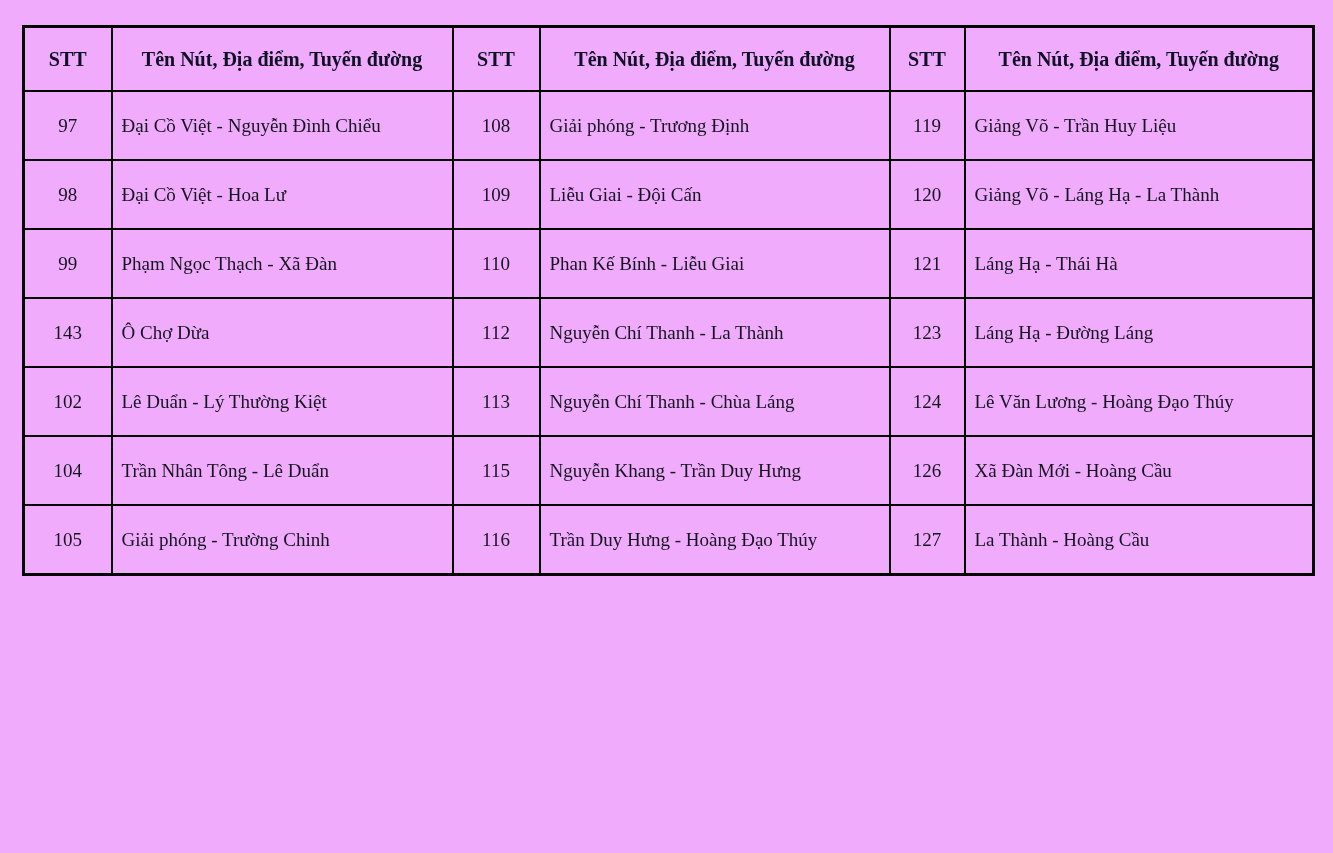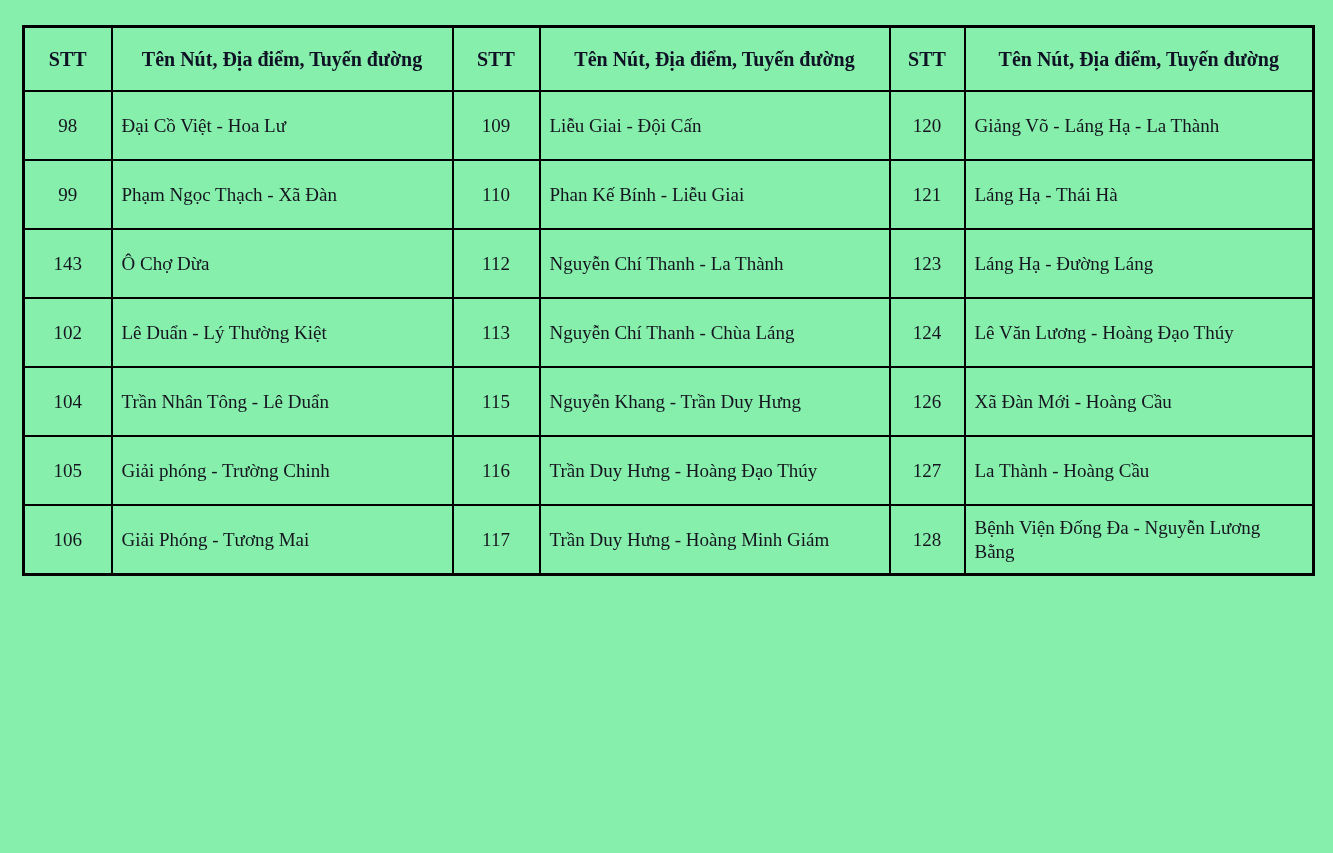--- a/index.html
+++ b/index.html
@@ -4,21 +4,21 @@
 <style>
   html, body {
     margin: 0;
     padding: 0;
     background: #ffffff;
   }
   .page {
     position: relative;
     width: 1333px;
     height: 853px;
-    background: #86efac;
+    background: #f0abfc;
     overflow: hidden;
     font-family: "Liberation Serif", "DejaVu Serif", serif;
   }
   table.node-table {
     position: absolute;
     left: 22px;
     top: 25px;
     width: 1290px;
     border-collapse: collapse;
     table-layout: fixed;
@@ -77,20 +77,28 @@
         <th>STT</th>
         <th>Tên Nút, Địa điểm, Tuyến đường</th>
         <th>STT</th>
         <th>Tên Nút, Địa điểm, Tuyến đường</th>
         <th>STT</th>
         <th>Tên Nút, Địa điểm, Tuyến đường</th>
       </tr>
     </thead>
     <tbody>
         <tr>
+          <td class="stt">97</td>
+          <td class="name">Đại Cồ Việt - Nguyễn Đình Chiểu</td>
+          <td class="stt">108</td>
+          <td class="name">Giải phóng - Trương Định</td>
+          <td class="stt">119</td>
+          <td class="name">Giảng Võ - Trần Huy Liệu</td>
+        </tr>
+        <tr>
           <td class="stt">98</td>
           <td class="name">Đại Cồ Việt - Hoa Lư</td>
           <td class="stt">109</td>
           <td class="name">Liễu Giai - Đội Cấn</td>
           <td class="stt">120</td>
           <td class="name">Giảng Võ - Láng Hạ - La Thành</td>
         </tr>
         <tr>
           <td class="stt">99</td>
           <td class="name">Phạm Ngọc Thạch - Xã Đàn</td>
@@ -124,23 +132,15 @@
           <td class="name">Xã Đàn Mới - Hoàng Cầu</td>
         </tr>
         <tr>
           <td class="stt">105</td>
           <td class="name">Giải phóng - Trường Chinh</td>
           <td class="stt">116</td>
           <td class="name">Trần Duy Hưng - Hoàng Đạo Thúy</td>
           <td class="stt">127</td>
           <td class="name">La Thành - Hoàng Cầu</td>
         </tr>
-        <tr>
-          <td class="stt">106</td>
-          <td class="name">Giải Phóng - Tương Mai</td>
-          <td class="stt">117</td>
-          <td class="name">Trần Duy Hưng - Hoàng Minh Giám</td>
-          <td class="stt">128</td>
-          <td class="name">Bệnh Viện Đống Đa - Nguyễn Lương Bằng</td>
-        </tr>
       </tbody>
   </table>
 </div>
 
 </body></html>

